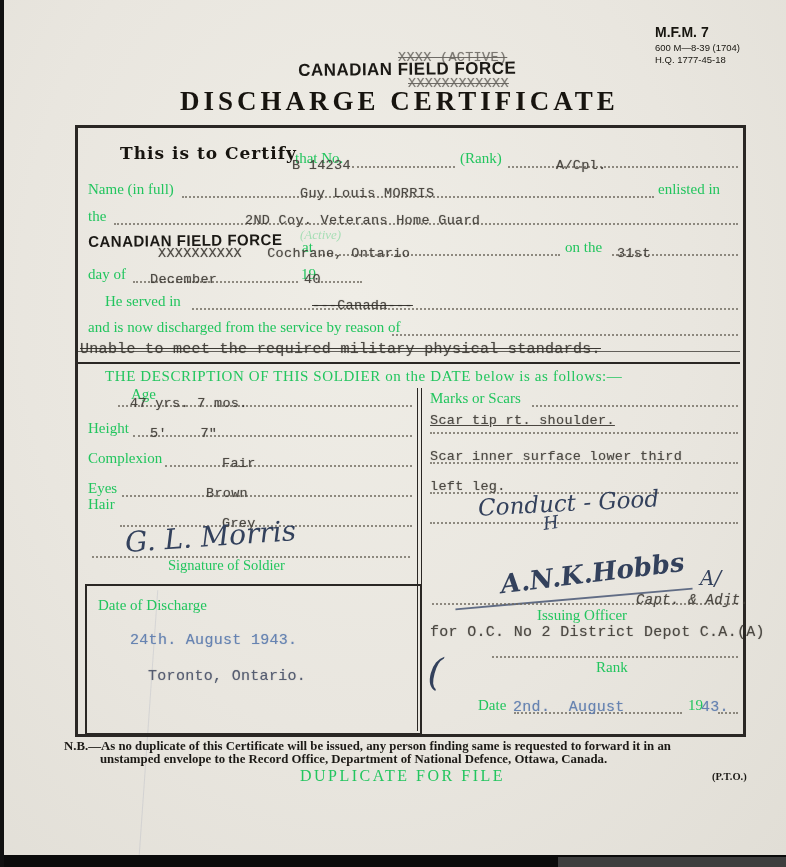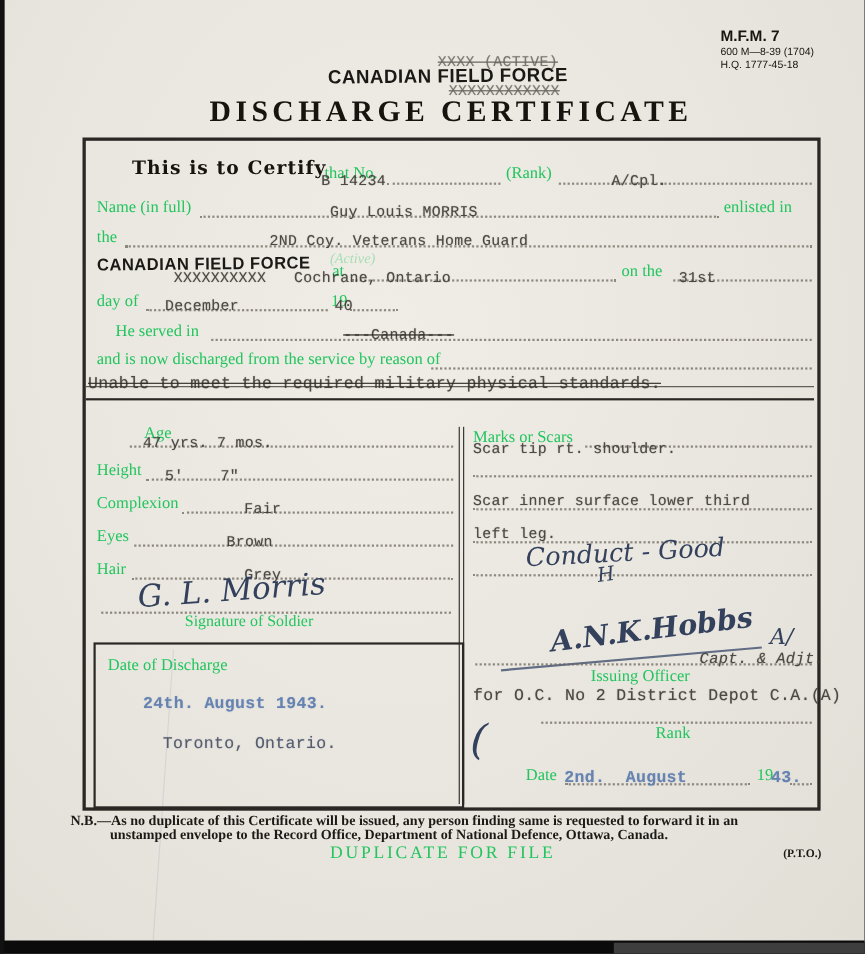--- a/index.html
+++ b/index.html
@@ -9,21 +9,21 @@
          background:radial-gradient(ellipse at 45% 35%, #efede6 0%, #e9e6df 55%, #e1ded6 100%);}
   .abs{position:absolute;white-space:nowrap;}
   .serif{font-family:Liberation Serif, serif;color:#22c55e;font-size:15px;line-height:1.1;}
   .gothic{font-family:"DejaVu Serif", serif;font-weight:bold;font-size:17px;color:#17140f;letter-spacing:1px;}
   .title{font-family:"Liberation Serif", serif;font-weight:bold;font-size:27px;letter-spacing:4px;color:#17140f;}
   .stamp{font-family:"Liberation Sans", sans-serif;font-weight:bold;color:#1b1915;letter-spacing:0.5px;
          transform:scaleX(0.97) rotate(-0.6deg);transform-origin:left top;}
   .typed{font-family:"Liberation Mono", monospace;font-size:13.5px;color:rgba(62,59,53,0.85);
          text-shadow:0 0 1px rgba(62,59,53,0.55);letter-spacing:0.3px;white-space:pre;}
   .typed.big{font-size:15px;}
-  .typed.blue{color:rgba(96,126,175,0.92);text-shadow:0 0 1px rgba(96,126,175,0.5);font-weight:bold;}
+  .typed.blue{color:rgba(96,126,175,0.92);text-shadow:0 0 1px rgba(96,126,175,0.5);}
   .typed.grayblue{color:rgba(72,80,102,0.85);text-shadow:0 0 1px rgba(72,80,102,0.5);}
   .struck{text-decoration:line-through;text-decoration-color:rgba(45,42,38,0.85);}
   .hand{font-family:"DejaVu Serif", serif;font-style:italic;color:#33415c;}
   .dotline{position:absolute;height:0;border-bottom:2px dotted rgba(110,104,94,0.75);}
   .rule{position:absolute;height:0;border-top:2px solid #2a2724;}
   .thinline{position:absolute;height:0;border-top:1.5px solid rgba(52,49,44,0.75);}
   #main-box{position:absolute;left:75px;top:125px;width:665px;height:606px;
             border:3px solid #2a2724;background:transparent;}
   #discharge-box{position:absolute;left:85px;top:584px;width:333px;height:147px;border:2px solid #2a2724;}
   #col-divider{position:absolute;left:417px;top:388px;width:3px;height:343px;
@@ -40,21 +40,21 @@
   <div id="paper"></div>
   <div class="crease" style="left:148px;top:590px;height:265px;transform:rotate(4deg);"></div>
 
   <div class="abs formcode" style="left:655px;top:24px;font-weight:bold;font-size:14px;">M.F.M. 7</div>
   <div class="abs formcode" style="left:655px;top:42px;font-size:9.5px;">600 M—8-39 (1704)</div>
   <div class="abs formcode" style="left:655px;top:54px;font-size:9.5px;">H.Q. 1777-45-18</div>
 
   <div class="abs typed struck" style="left:398px;top:50px;opacity:0.7;">XXXX (ACTIVE)</div>
   <div class="abs stamp" style="left:298px;top:60px;font-size:17.5px;">CANADIAN FIELD FORCE</div>
   <div class="abs typed struck" style="left:408px;top:76px;opacity:0.7;">XXXXXXXXXXXX</div>
-  <div class="abs title" style="left:180px;top:86px;width:460px;text-align:center;">DISCHARGE CERTIFICATE</div>
+  <div class="abs title" style="left:180px;top:86px;width:460px;text-align:left;">DISCHARGE CERTIFICATE</div>
 
   <div id="main-box"></div>
 
   <div class="abs gothic" style="left:120px;top:143px;">This is to Certify</div>
   <div class="abs serif" style="left:295px;top:150px;">that No.</div>
   <div class="dotline" style="left:352px;top:166px;width:103px;"></div>
   <div class="abs serif" style="left:460px;top:150px;">(Rank)</div>
   <div class="dotline" style="left:508px;top:166px;width:230px;"></div>
   <div class="abs typed" style="left:292px;top:158px;">B 14234</div>
   <div class="abs typed" style="left:556px;top:158px;">A/Cpl.</div>
@@ -88,53 +88,54 @@
   <div class="dotline" style="left:192px;top:308px;width:546px;"></div>
   <div class="abs typed struck" style="left:312px;top:298px;">---Canada---</div>
 
   <div class="abs serif" style="left:88px;top:319px;">and is now discharged from the service by reason of</div>
   <div class="dotline" style="left:392px;top:334px;width:346px;"></div>
 
   <div class="abs typed big struck" style="left:80px;top:341px;">Unable to meet the required military physical standards.</div>
   <div class="thinline" style="left:78px;top:351px;width:662px;"></div>
 
   <div class="rule" style="left:78px;top:362px;width:662px;"></div>
+  <div class="abs serif" style="left:105px;top:368px;letter-spacing:0.6px;">THE DESCRIPTION OF THIS SOLDIER on the DATE below is as follows:—</div>
   <div id="col-divider"></div>
 
   <div class="abs serif" style="left:88px;top:386px;margin-left:43px;">Age</div>
   <div class="dotline" style="left:118px;top:405px;width:294px;"></div>
   <div class="abs typed" style="left:130px;top:396px;">47 yrs. 7 mos.</div>
 
   <div class="abs serif" style="left:88px;top:420px;">Height</div>
   <div class="dotline" style="left:133px;top:435px;width:279px;"></div>
   <div class="abs typed" style="left:150px;top:426px;">5'    7"</div>
 
   <div class="abs serif" style="left:88px;top:450px;">Complexion</div>
   <div class="dotline" style="left:165px;top:465px;width:247px;"></div>
   <div class="abs typed" style="left:222px;top:456px;">Fair</div>
 
   <div class="abs serif" style="left:88px;top:480px;">Eyes</div>
   <div class="dotline" style="left:122px;top:495px;width:290px;"></div>
   <div class="abs typed" style="left:206px;top:486px;">Brown</div>
 
-  <div class="abs serif" style="left:88px;top:510px;">Hair</div>
+  <div class="abs serif" style="left:88px;top:496px;">Hair</div>
   <div class="dotline" style="left:120px;top:525px;width:292px;"></div>
   <div class="abs typed" style="left:222px;top:516px;">Grey</div>
 
   <div class="abs hand" style="left:125px;top:520px;font-size:28px;transform:rotate(-4deg);">G. L. Morris</div>
   <div class="dotline" style="left:92px;top:556px;width:318px;"></div>
   <div class="abs serif" style="left:168px;top:558px;font-size:14.5px;">Signature of Soldier</div>
 
   <div class="abs serif" style="left:430px;top:390px;">Marks or Scars</div>
   <div class="dotline" style="left:532px;top:405px;width:206px;"></div>
   <div class="dotline" style="left:430px;top:432px;width:308px;"></div>
   <div class="dotline" style="left:430px;top:462px;width:308px;"></div>
   <div class="dotline" style="left:430px;top:492px;width:308px;"></div>
   <div class="dotline" style="left:430px;top:522px;width:308px;"></div>
-  <div class="abs typed" style="left:430px;top:402px;">Scar tip rt. shoulder.</div>
+  <div class="abs typed" style="left:430px;top:413px;text-decoration:underline;">Scar tip rt. shoulder.</div>
   <div class="abs typed" style="left:430px;top:449px;">Scar inner surface lower third</div>
   <div class="abs typed" style="left:430px;top:479px;">left leg.</div>
   <div class="abs hand" style="left:478px;top:490px;font-size:23px;transform:rotate(-3deg);">Conduct - Good</div>
   <div class="abs hand" style="left:543px;top:512px;font-size:18px;transform:rotate(-8deg);">H</div>
 
   <div id="discharge-box"></div>
   <div class="abs serif" style="left:98px;top:597px;">Date of Discharge</div>
   <div class="abs typed blue big" style="left:130px;top:632px;">24th. August 1943.</div>
   <div class="abs typed grayblue big" style="left:148px;top:668px;">Toronto, Ontario.</div>
 

